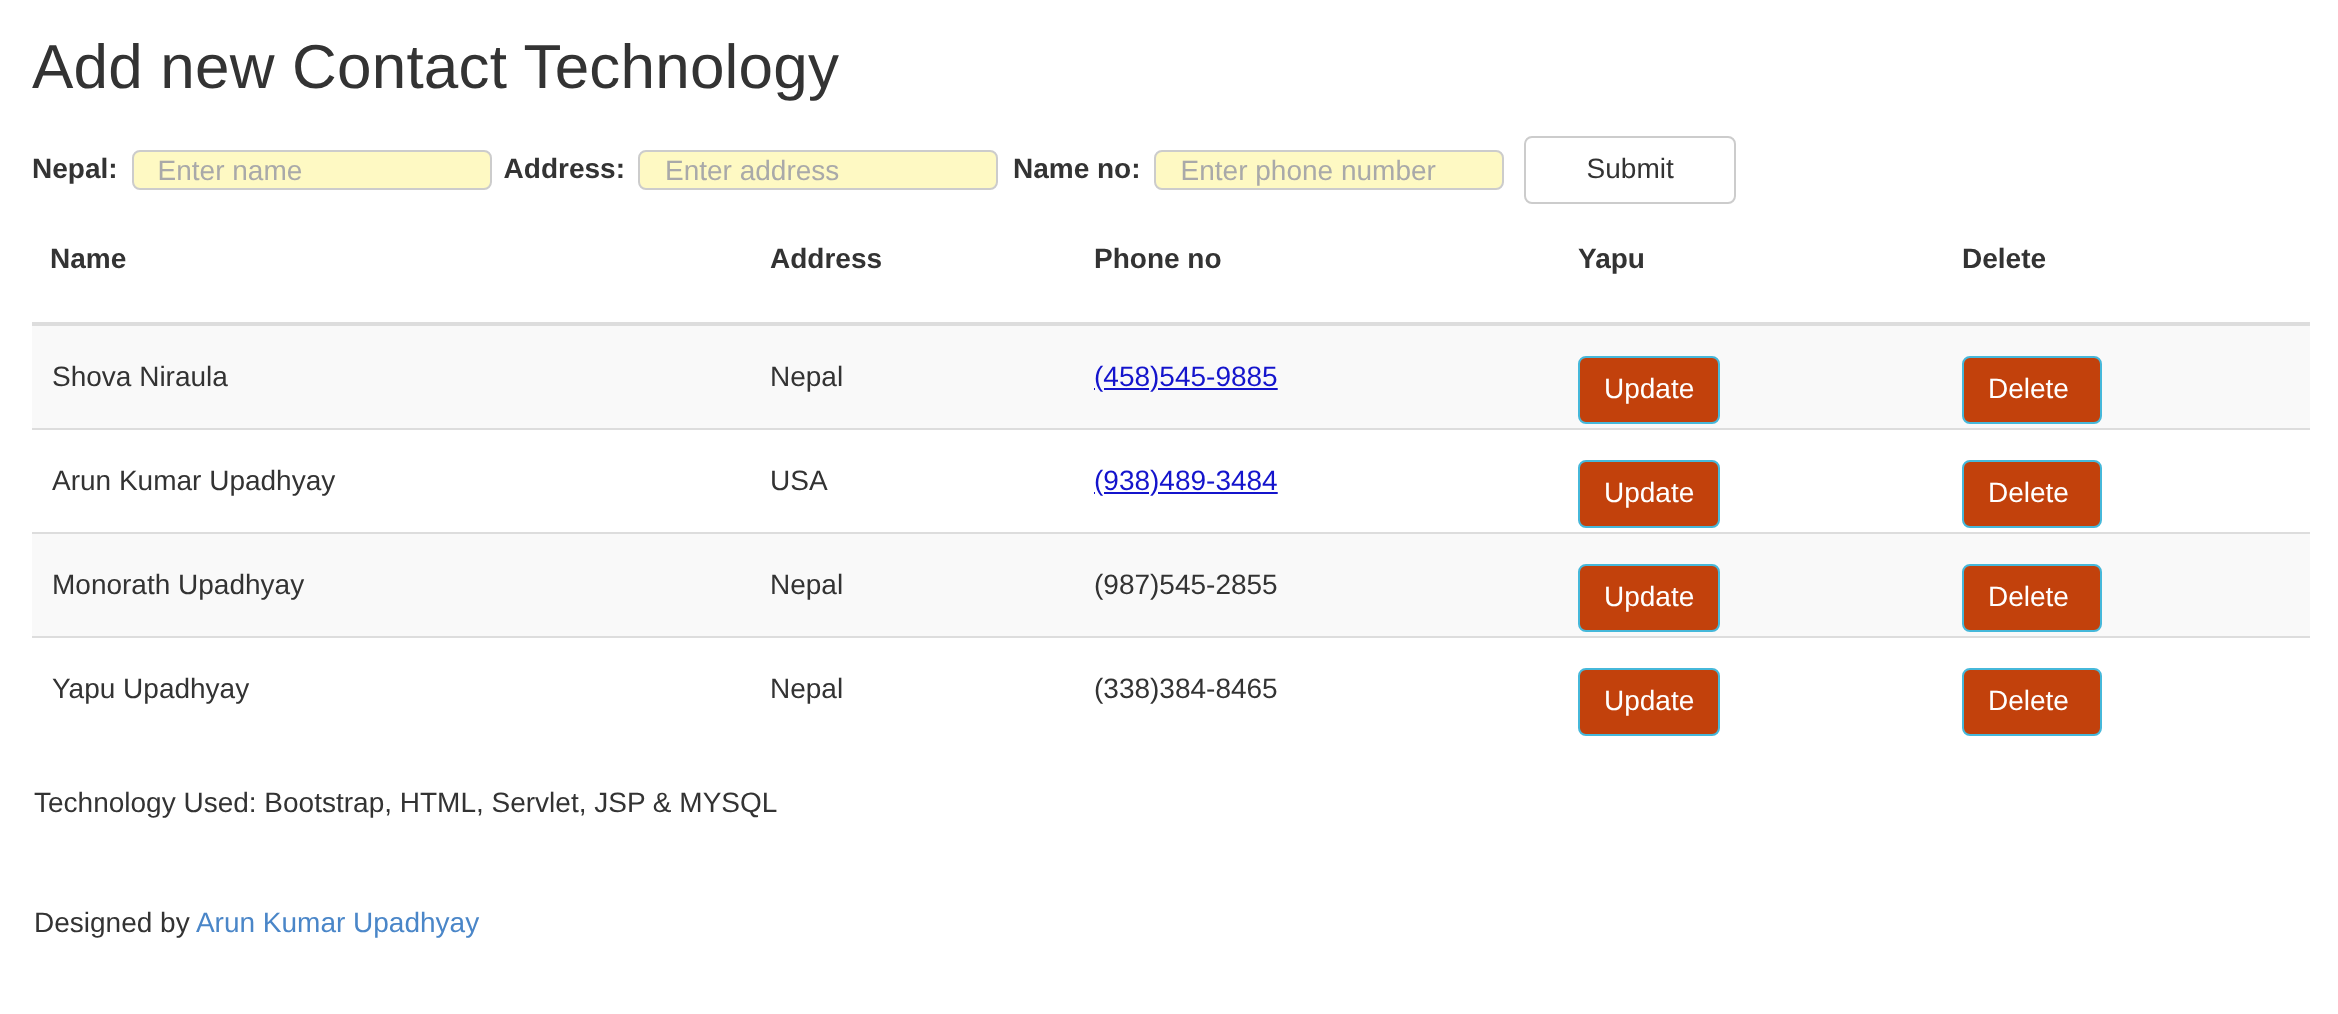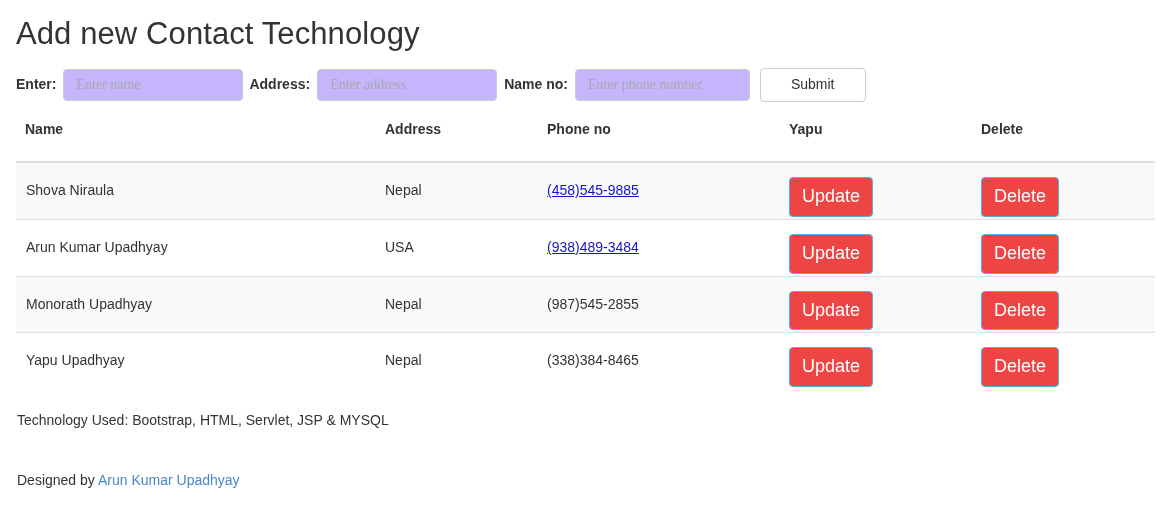--- a/index.html
+++ b/index.html
@@ -45,29 +45,29 @@
     font-weight: bold;
     font-size: 14px;
     color: #333333;
     margin-right: 7px;
     white-space: nowrap;
   }
   .form-label.addr { margin-left: 6px; }
   .form-label.phone { margin-left: 7px; }
 
   .text-input {
-    font-family: Liberation Serif, serif;
+    font-family: Liberation Sans, sans-serif;
     font-size: 14px;
     color: #555555;
-    height: 32px;
+    height: 20px;
     box-sizing: border-box;
     padding: 6px 12px;
     border: 1px solid #cccccc;
     border-radius: 4px;
-    background: #c4b5fd;
+    background: #fef9c3;
     outline: none;
   }
   .text-input::placeholder { color: #a9a9a9; opacity: 1; }
   .text-input.name-in { width: 180px; }
   .text-input.addr-in { width: 180px; }
   .text-input.phone-in { width: 175px; }
 
   .submit-btn {
     margin-left: 10px;
     font-family: "Liberation Sans", sans-serif;
@@ -119,28 +119,28 @@
   td.cell-btn  { padding-top: 14px; padding-bottom: 2px; }
 
   .phone-link {
     color: #1414cc;
   }
   .phone-plain { color: #333333; }
 
   .action-btn {
     display: inline-block;
     font-family: "Liberation Sans", sans-serif;
-    font-size: 18px;
+    font-size: 14px;
     color: #ffffff;
-    background: #ef4444;
+    background: #c2410c;
     border: 1px solid #46b8da;
     border-radius: 4px;
     padding: 6px 12px;
     min-width: 70px;
-    text-align: right;
+    text-align: left;
     cursor: pointer;
     line-height: 1.42857;
     box-sizing: border-box;
   }
 
   
   .tech-note {
     margin: 22px 0 0 1px;
     font-size: 14px;
     color: #333333;
@@ -156,21 +156,21 @@
   }
 </style>
 </head>
 <body>
 
 <div class="page">
 
   <h1 class="page-title">Add new Contact Technology</h1>
 
   <div class="contact-form">
-    <span class="form-label">Enter:</span>
+    <span class="form-label">Nepal:</span>
     <input class="text-input name-in" type="text" placeholder="Enter name" style="">
 
     <span class="form-label addr">Address:</span>
     <input class="text-input addr-in" type="text" placeholder="Enter address" style="">
 
     <span class="form-label phone">Name no:</span>
     <input class="text-input phone-in" type="text" placeholder="Enter phone number" style="">
 
     <button class="submit-btn">Submit</button>
   </div>

